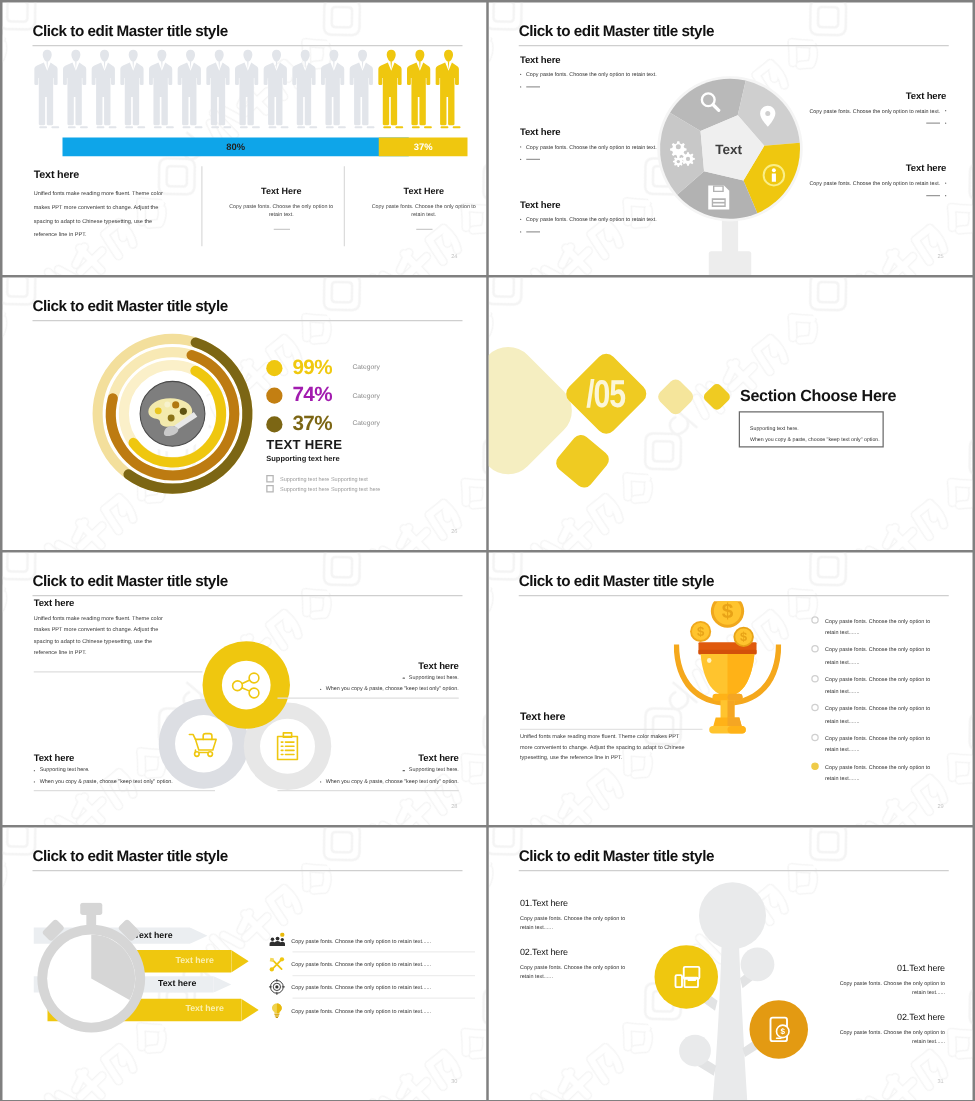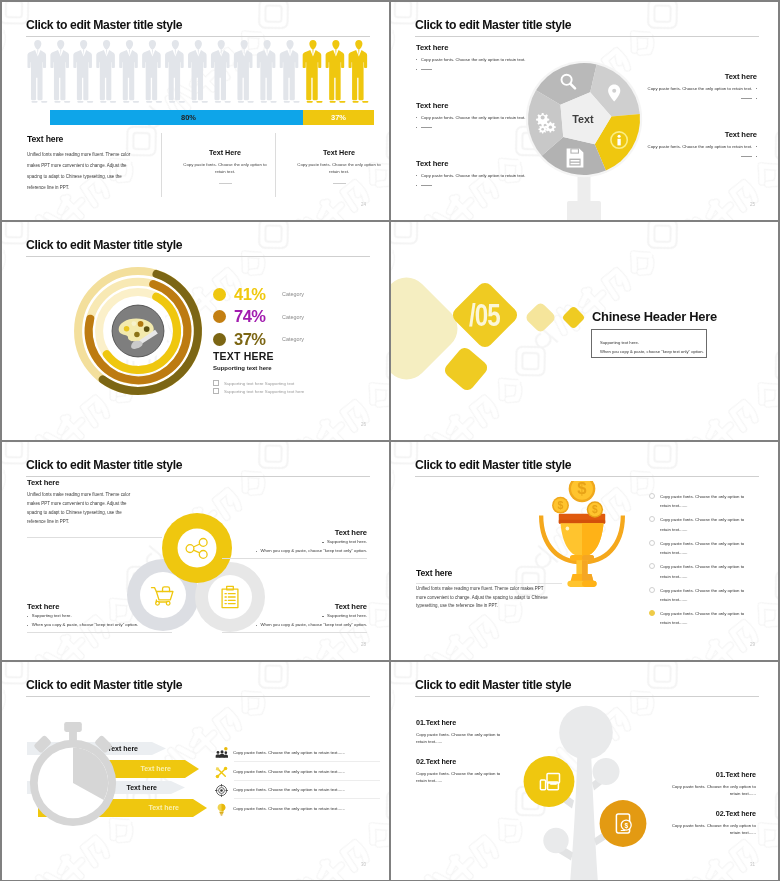--- a/index.html
+++ b/index.html
@@ -114,21 +114,21 @@
   .s7-ar .tip{position:absolute;left:100%;top:0;bottom:0;width:14px;}
   .s7-rows{position:absolute;left:213px;top:0;width:175px;}
   .s7-row{position:absolute;display:flex;align-items:center;gap:5px;width:175px;height:13px;}
   .s7-row .ic{width:13px;height:13px;flex:0 0 auto;display:block;}
   .s7-row .tx{font-size:4.35px;color:#333;white-space:nowrap;}
   .s7-sep{position:absolute;left:19px;width:146px;height:1px;background:#ededed;}
 
   
   .s8-tree{position:absolute;left:119px;top:27px;width:150px;height:193px;}
   .s8-blk{position:absolute;width:96px;}
-  .s8-h{font-size:7.2px;font-weight:bold;color:#111;letter-spacing:-0.1px;}
+  .s8-h{font-size:7.2px;font-weight:normal;color:#111;letter-spacing:-0.1px;}
   .s8-hr{text-align:right;}
   .s8-p{font-size:4.35px;color:#333;line-height:1.55;margin-top:5px;}
   .s8-pr{text-align:right;}
   .s8-l1{left:25px;top:56px;}
   .s8-l2{left:25px;top:95px;}
   .s8-r1{right:22px;top:108px;}
   .s8-r2{right:22px;top:147px;}
 
   .s4-box{position:absolute;left:200px;top:107px;width:116px;height:29px;border:0.8px solid #6b6b6b;box-sizing:border-box;padding:7.5px 0 0 8px;font-size:4.2px;color:#2f2f2f;line-height:2.3;white-space:nowrap;}
 </style>
@@ -507,21 +507,21 @@
           <circle cx="3.9" cy="-5.0" r="2.9" fill="#B0780F"></circle>
           <circle cx="10.1" cy="0.2" r="2.9" fill="#5F5311"></circle>
           <circle cx="0.2" cy="5.6" r="2.8" fill="#8B7318"></circle>
           <path d="M2.6 11.8 18.6 0.8 21.4 4.6 5.2 15.2z" fill="#E8E8E8"></path>
           <path d="M0.3 12.0c-3.4 0-6.0 3.0-6.0 6.2 0 1.3 1.2 2.1 3.2 2.1 3.8 0 8.5-2.4 8.5-5.1 0-2.0-2.3-3.2-5.7-3.2z" fill="#CACACA"></path>
         </g>
       </svg>
     <div class="s3-legend" data-name="legend">
       <div class="s3-row" data-name="legend-row">
         <span class="s3-dot d0" data-name="legend-dot"></span>
-        <span class="s3-pct p0" data-name="legend-percent">41%</span>
+        <span class="s3-pct p0" data-name="legend-percent">99%</span>
         <span class="s3-cat" data-name="legend-label">Category</span>
       </div>
       <div class="s3-row" data-name="legend-row">
         <span class="s3-dot d1" data-name="legend-dot"></span>
         <span class="s3-pct p1" data-name="legend-percent">74%</span>
         <span class="s3-cat" data-name="legend-label">Category</span>
       </div>
       <div class="s3-row" data-name="legend-row">
         <span class="s3-dot d2" data-name="legend-dot"></span>
         <span class="s3-pct p2" data-name="legend-percent">37%</span>
@@ -593,21 +593,21 @@
     </div>
 
   <div class="slide s4" data-name="slide-4">
     <div class="d4 d4-big" data-name="decorative-diamond-large"></div>
     <div class="d4 d4-num" data-name="section-number-diamond">
         <span data-name="section-number">/05</span>
       </div>
     <div class="d4 d4-mid" data-name="decorative-diamond-mid"></div>
     <div class="d4 d4-small" data-name="decorative-diamond-small"></div>
     <div class="d4 d4-bot" data-name="decorative-diamond-bottom"></div>
-    <div class="s4-h" data-name="section-header">Chinese Header Here</div>
+    <div class="s4-h" data-name="section-header">Section Choose Here</div>
     <div class="s4-box" data-name="supporting-text-box">
       <div data-name="supporting-line-1">Supporting text here.</div>
       <div data-name="supporting-line-2">When you copy &amp; paste, choose "keep text only" option.</div>
     </div>
   <svg class="wm" viewBox="0 0 390 220" preserveAspectRatio="none" data-name="watermark">
         <defs>
           <pattern id="wmp3" width="185" height="185" patternUnits="userSpaceOnUse" patternTransform="rotate(-44) translate(-18,-8)">
             <g transform="scale(1.35)">
               <g>
                 <path d="M13 4 Q16 1.5 19 4 L28 13 Q30.5 16 28 19 L19 28 Q16 30.5 13 28 L4 19 Q1.5 16 4 13 Z" fill="none" stroke="#F4F4F4" stroke-width="1.5"></path>

